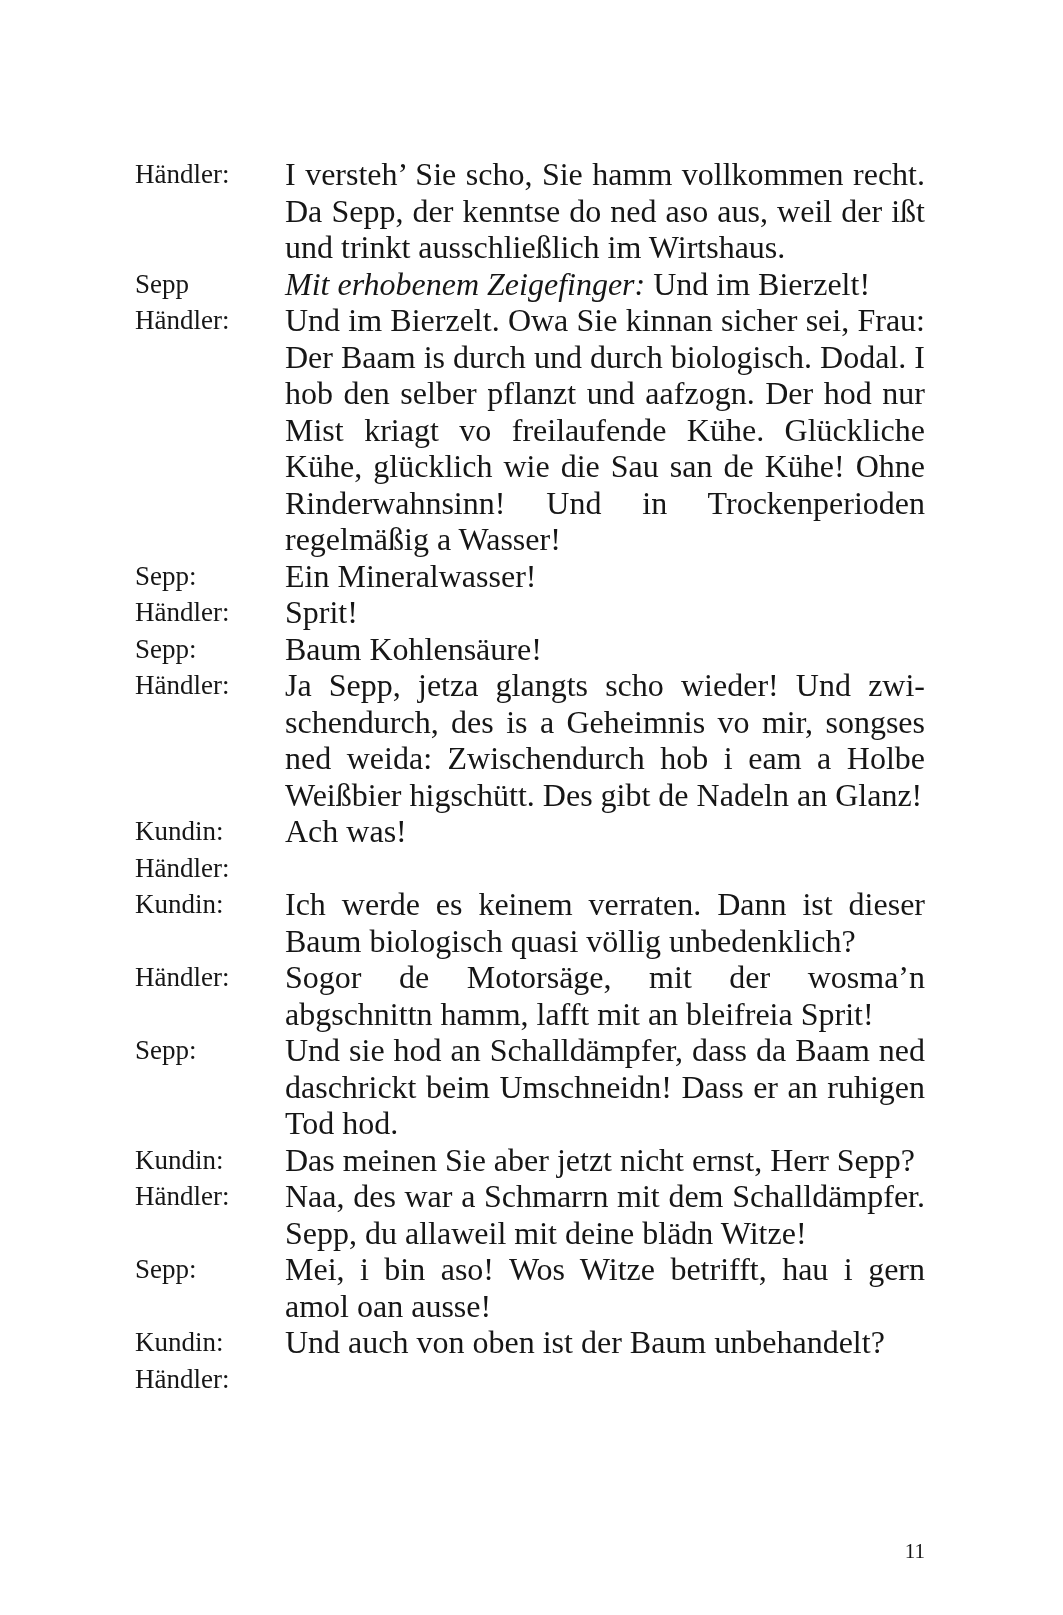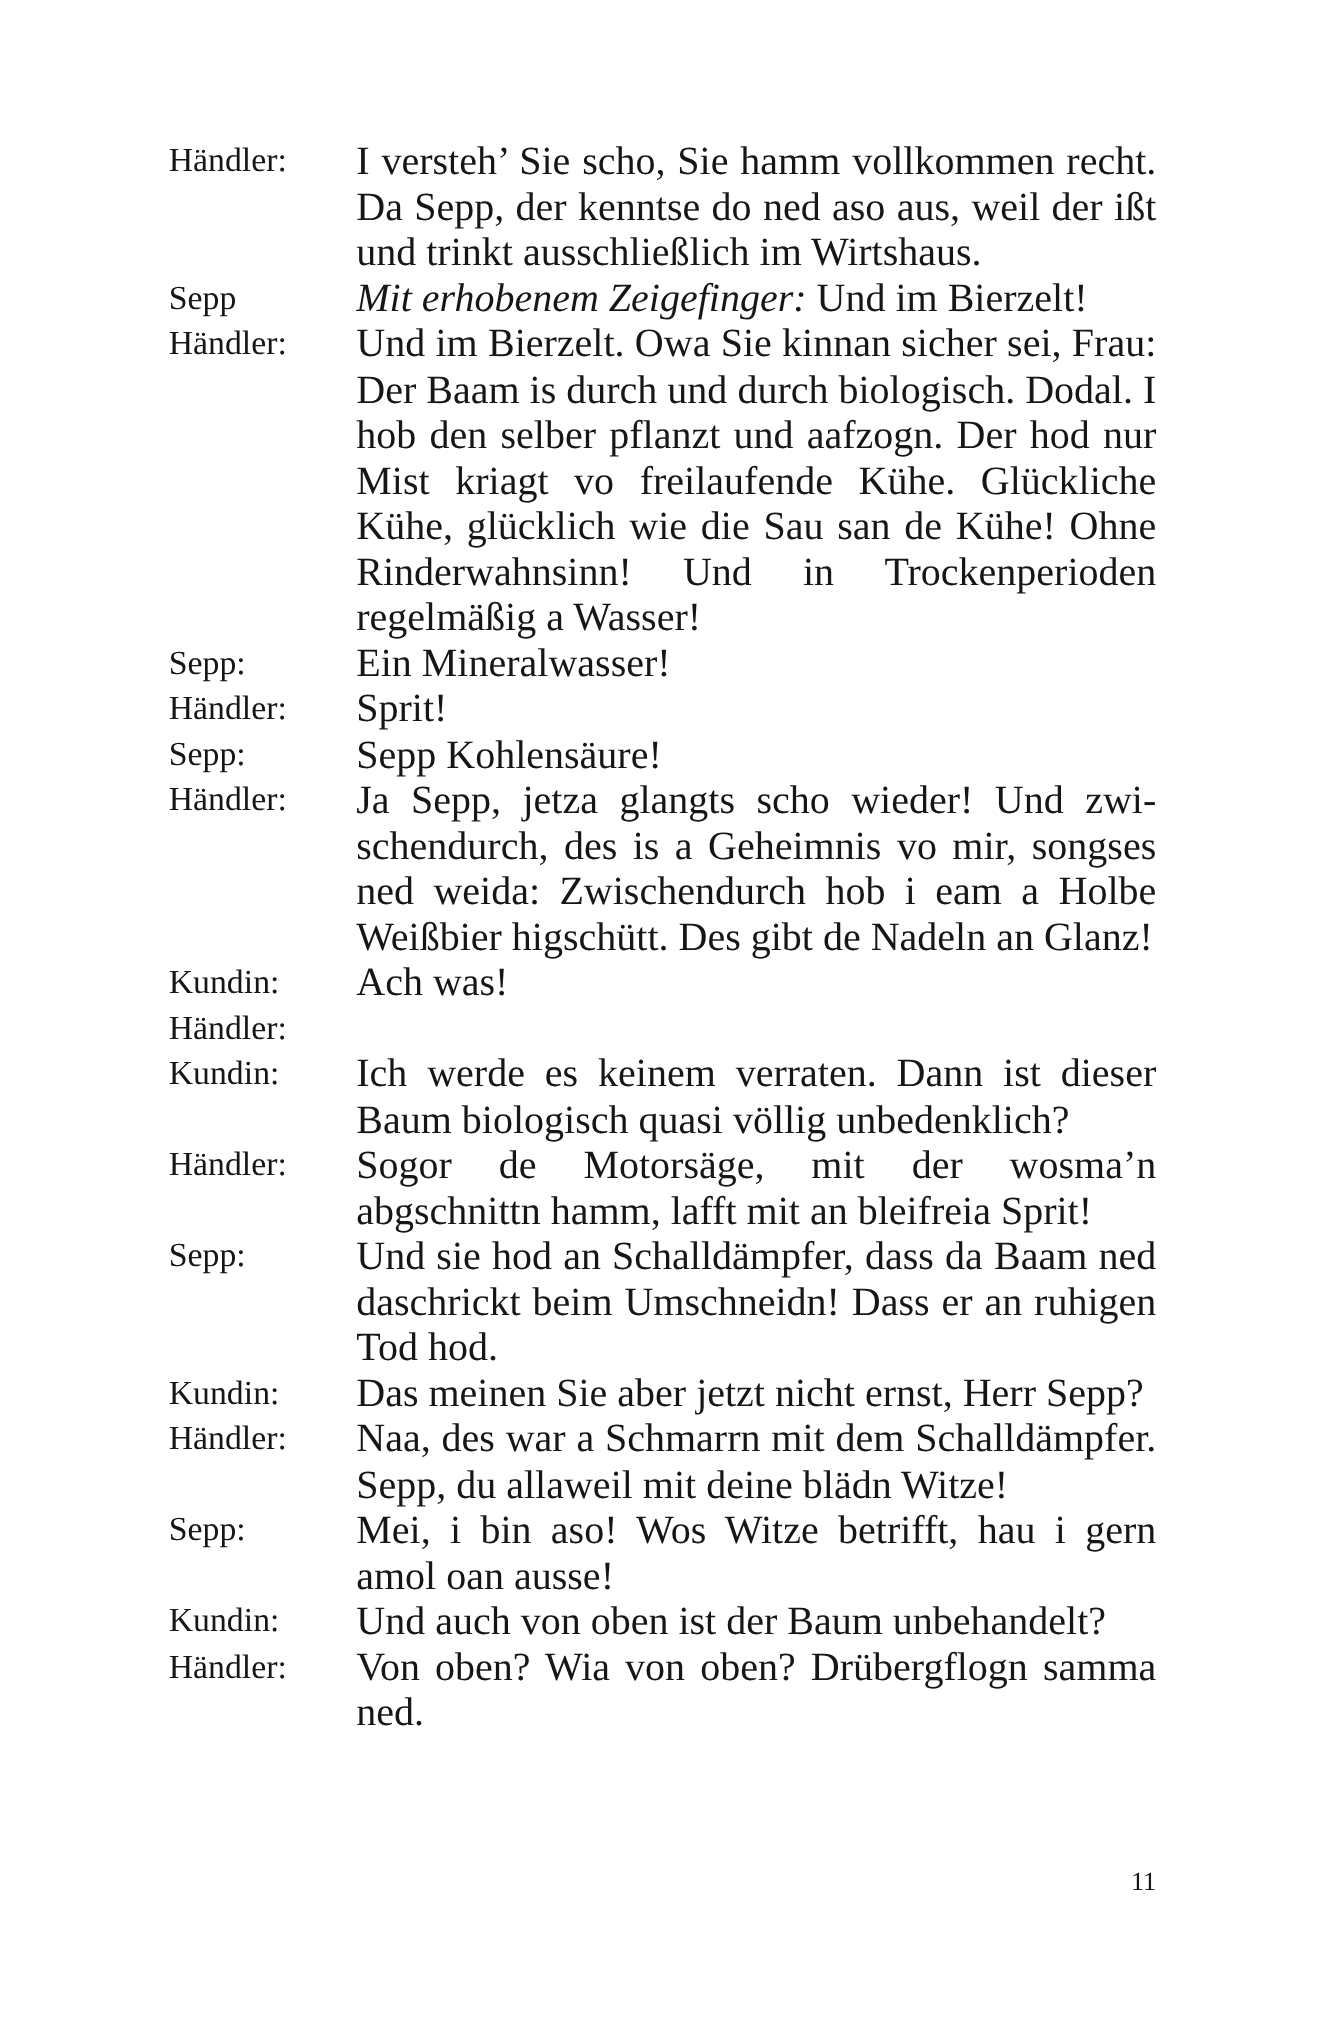--- a/index.html
+++ b/index.html
@@ -12,20 +12,21 @@
     height: 1615px;
     position: relative;
     overflow: hidden;
     font-family: "Liberation Serif", "DejaVu Serif", serif;
     color: #161616;
   }
   .page {
     position: absolute;
     inset: 0;
     background: #ffffff;
+    margin-top: 46px;
   }
   .dialogue-list {
     position: absolute;
     left: 135px;
     top: 110px;
     width: 790px;
   }
   .dialogue-entry {
     display: flex;
     align-items: flex-start;
@@ -100,21 +101,21 @@
     <div class="speech">
       
       <span class="speech-text">Sprit!</span>
     </div>
   </div>
 
   <div class="dialogue-entry">
     <div class="speaker">Sepp:</div>
     <div class="speech">
       
-      <span class="speech-text">Sepp Kohlensäure!</span>
+      <span class="speech-text">Baum Kohlensäure!</span>
     </div>
   </div>
 
   <div class="dialogue-entry">
     <div class="speaker">Händler:</div>
     <div class="speech">
       
       <span class="speech-text">Ja Sepp, jetza glangts scho wieder! Und zwi­schendurch, des is a Geheimnis vo mir, songses ned weida: Zwischendurch hob i eam a Holbe Weißbier higschütt. Des gibt de Nadeln an Glanz!</span>
     </div>
   </div>
@@ -182,20 +183,16 @@
   <div class="dialogue-entry">
     <div class="speaker">Kundin:</div>
     <div class="speech">
       
       <span class="speech-text">Und auch von oben ist der Baum unbehandelt?</span>
     </div>
   </div>
 
   <div class="dialogue-entry">
     <div class="speaker">Händler:</div>
-    <div class="speech">
-      
-      <span class="speech-text">Von oben? Wia von oben? Drübergflogn samma ned.</span>
-    </div>
   </div>
 </div>
   <div class="page-number">11</div>
 </div>
 
 </body></html>

